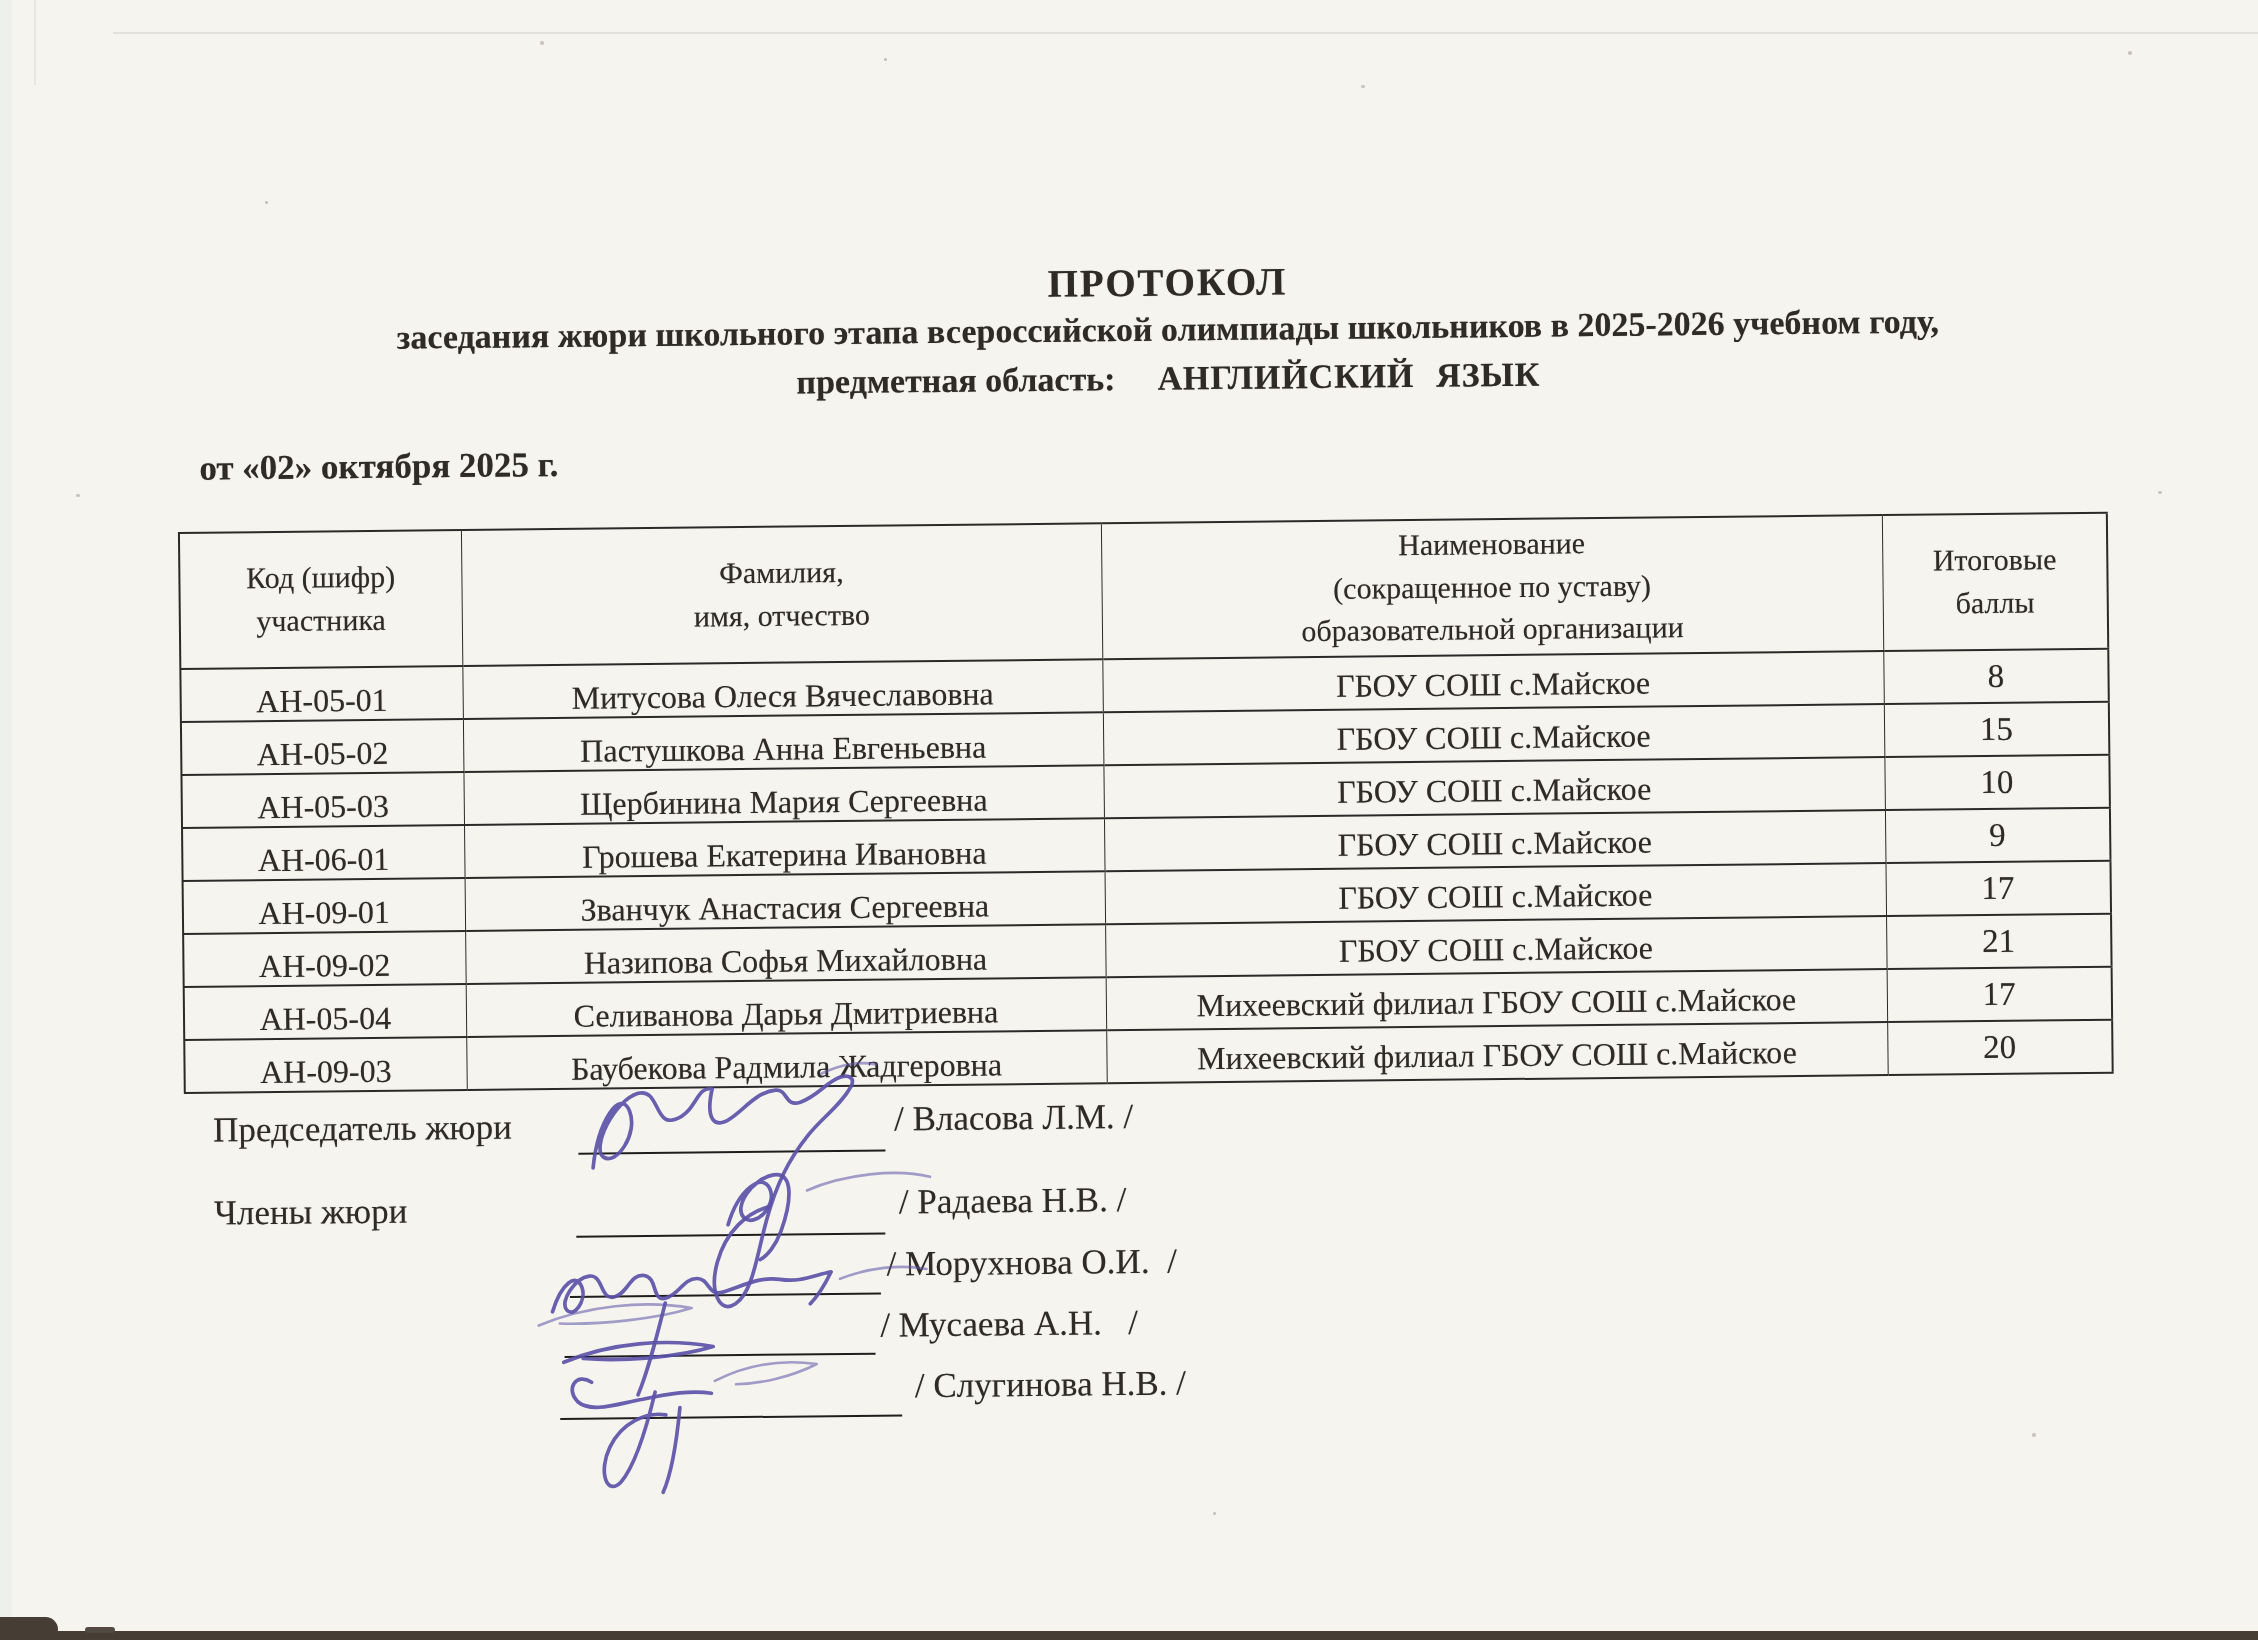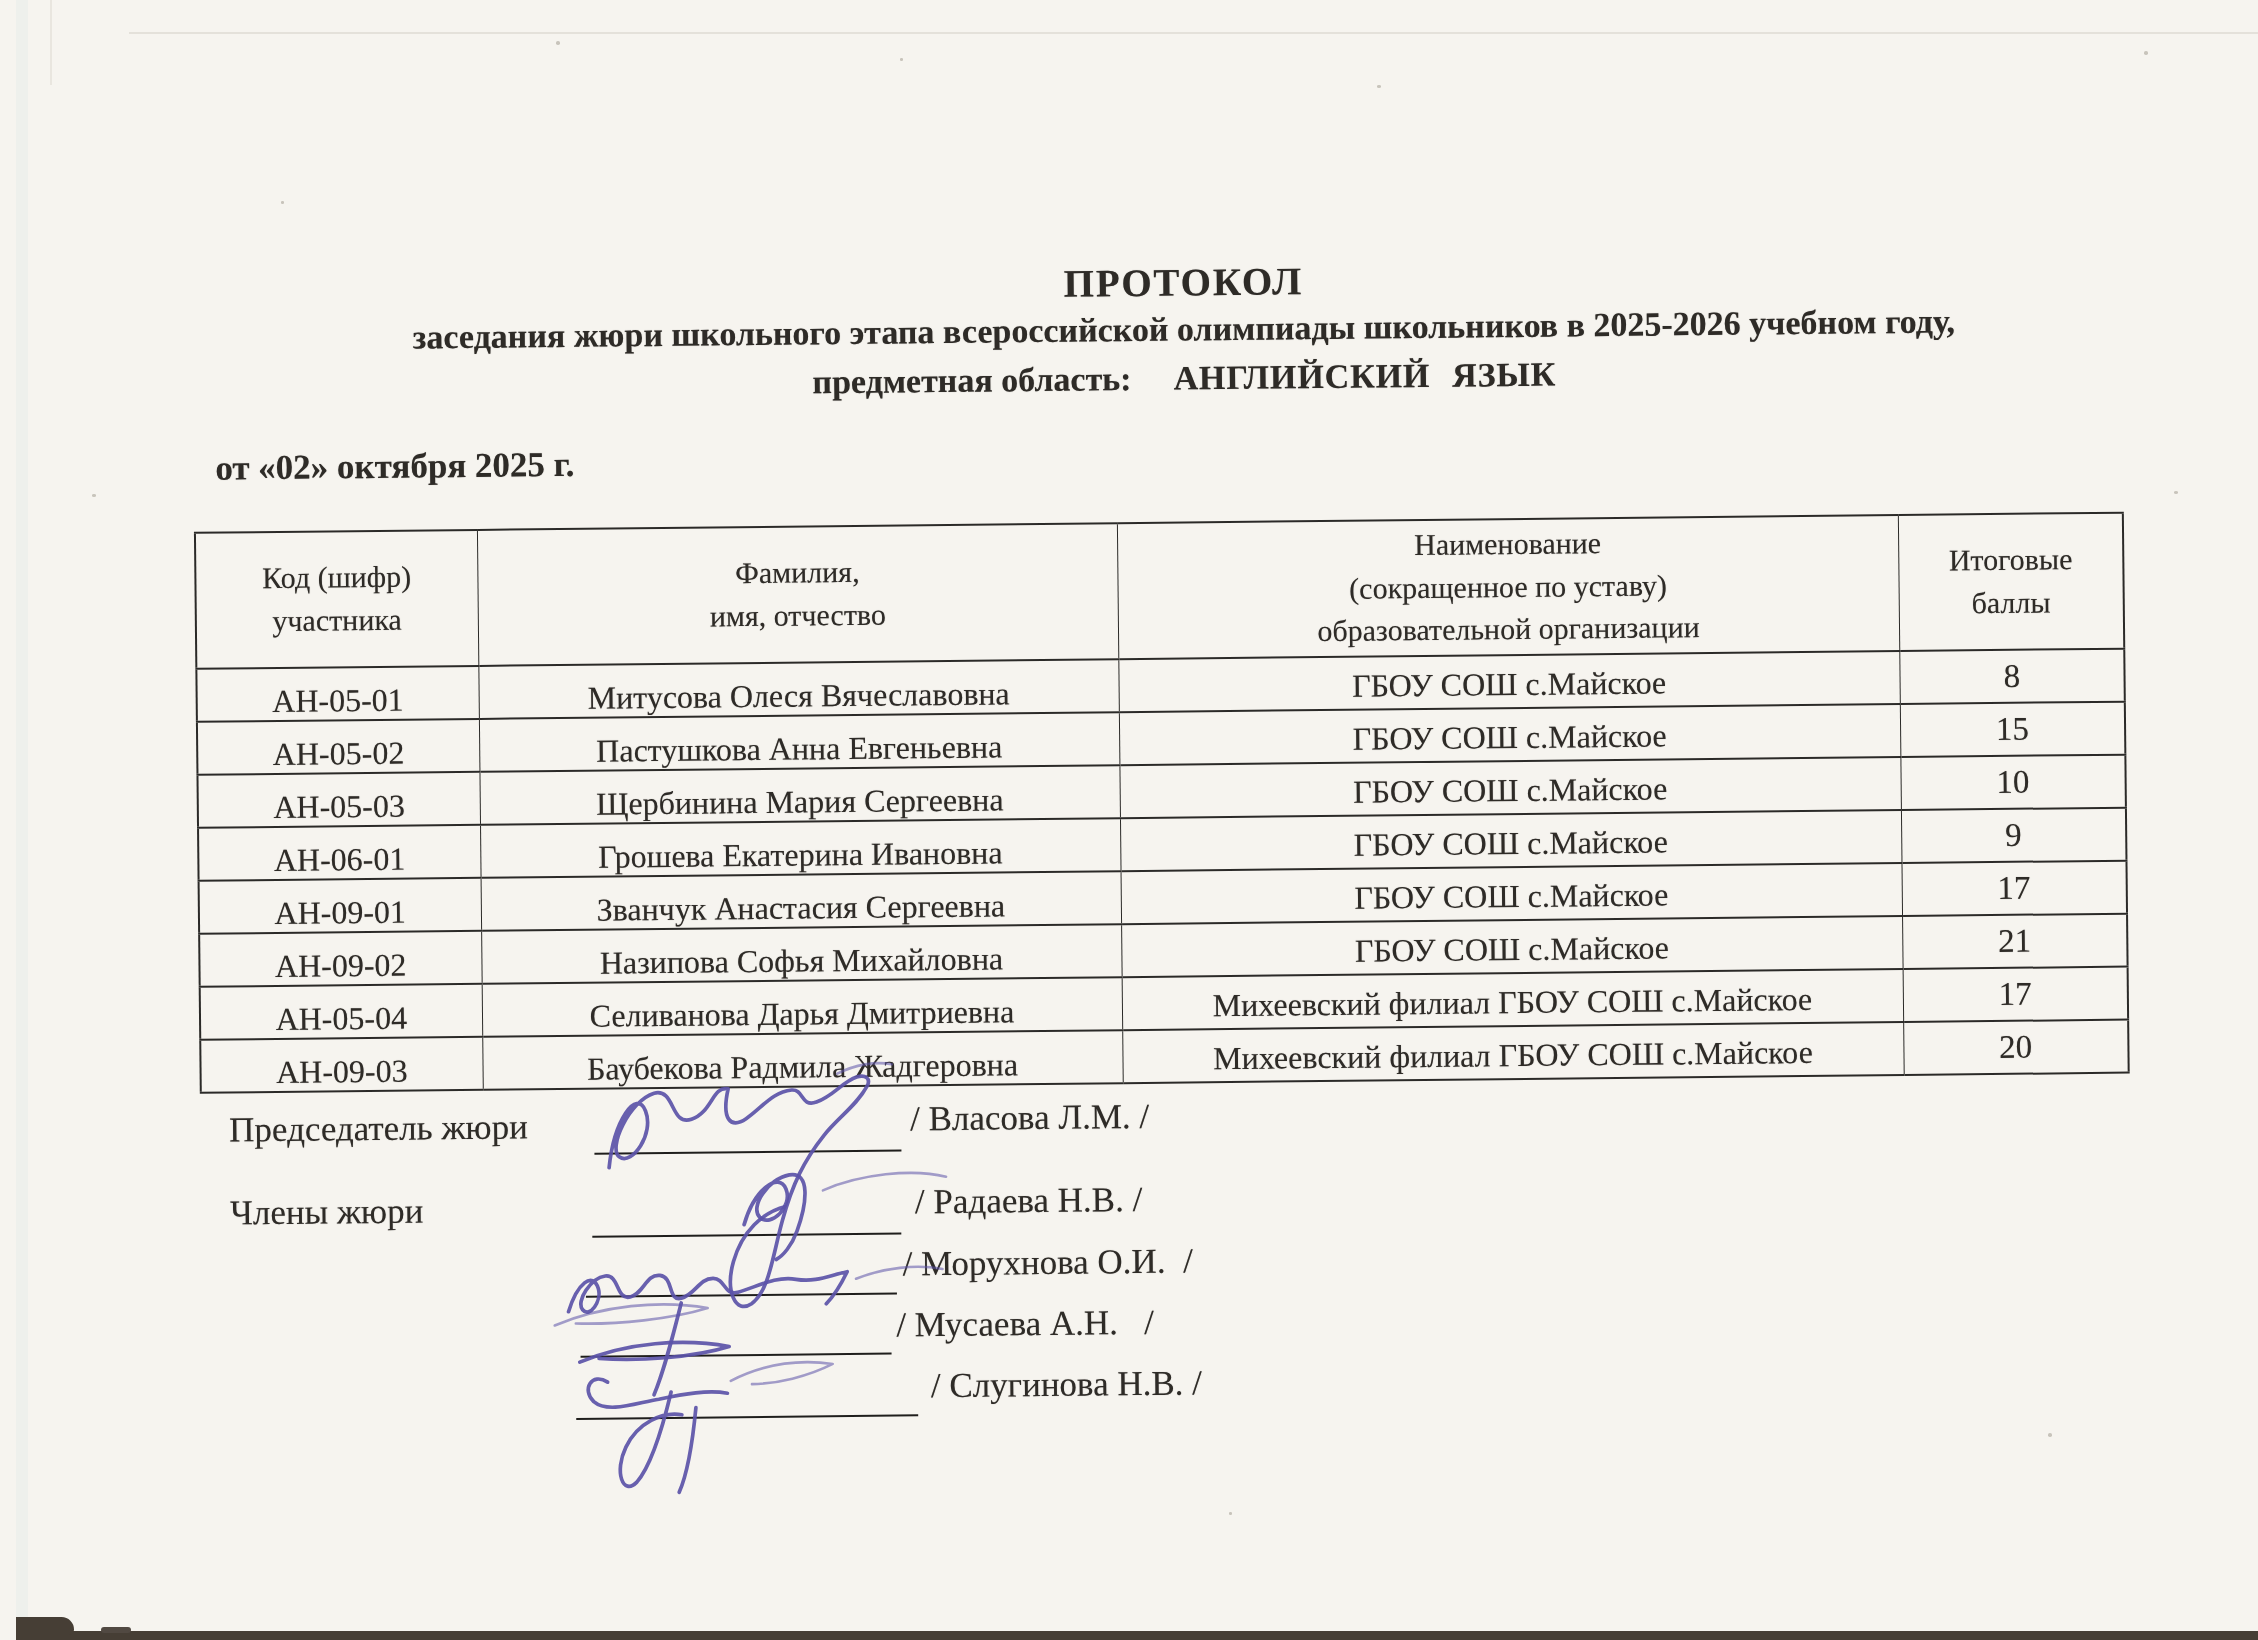--- a/index.html
+++ b/index.html
@@ -8,21 +8,21 @@
     --text:#2e2b27;
     --rule:#2b2a28;
   }
   html,body{margin:0;padding:0;}
   body{
     width:2258px;height:1641px;overflow:hidden;position:relative;
     background:var(--paper);
     font-family:"Liberation Serif","DejaVu Serif",serif;
     color:var(--text);
   }
-  .page{position:absolute;inset:0;margin-left:16px;}
+  .page{position:absolute;inset:0;}
   
   .sheet{
     position:absolute;inset:0;
     transform:rotate(-0.6deg);
     transform-origin:50% 50%;
     text-shadow:0 0 0.9px rgba(46,43,39,.45);
   }
   .heading{position:absolute;left:88px;width:2170px;text-align:center;font-weight:700;}
   .doc-title{top:260px;font-size:39px;letter-spacing:1.8px;}
   .doc-subtitle{top:311px;font-size:34px;}

